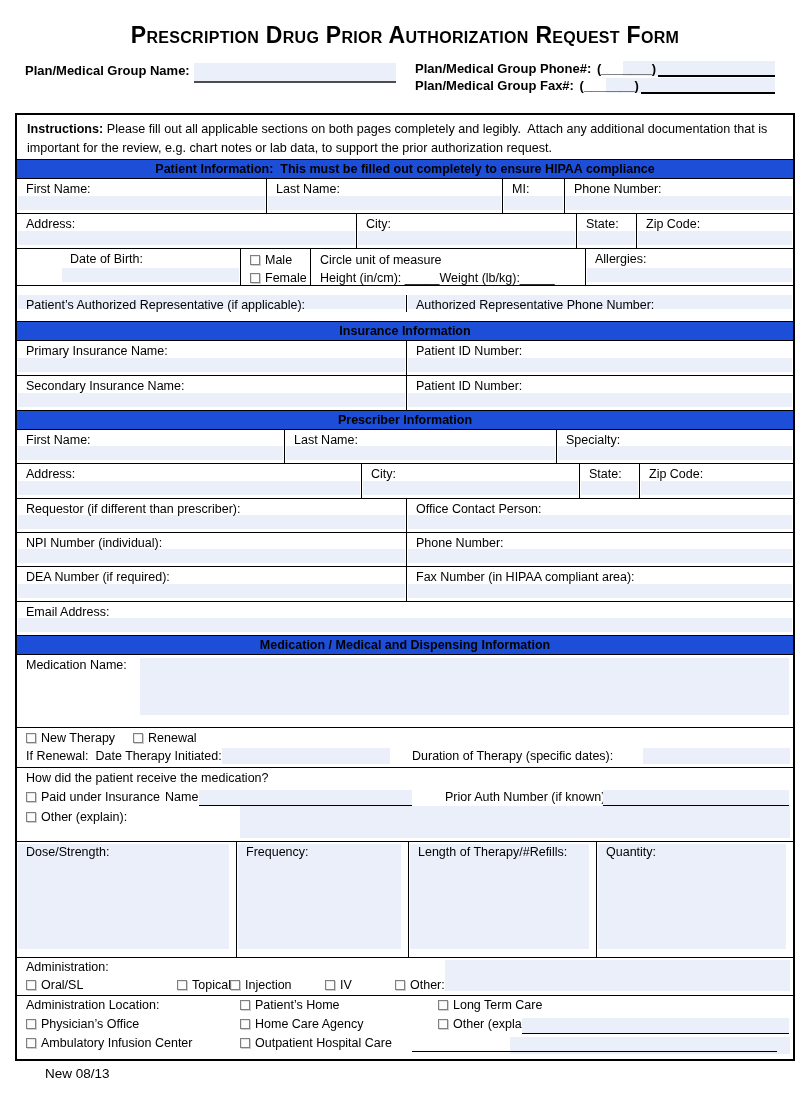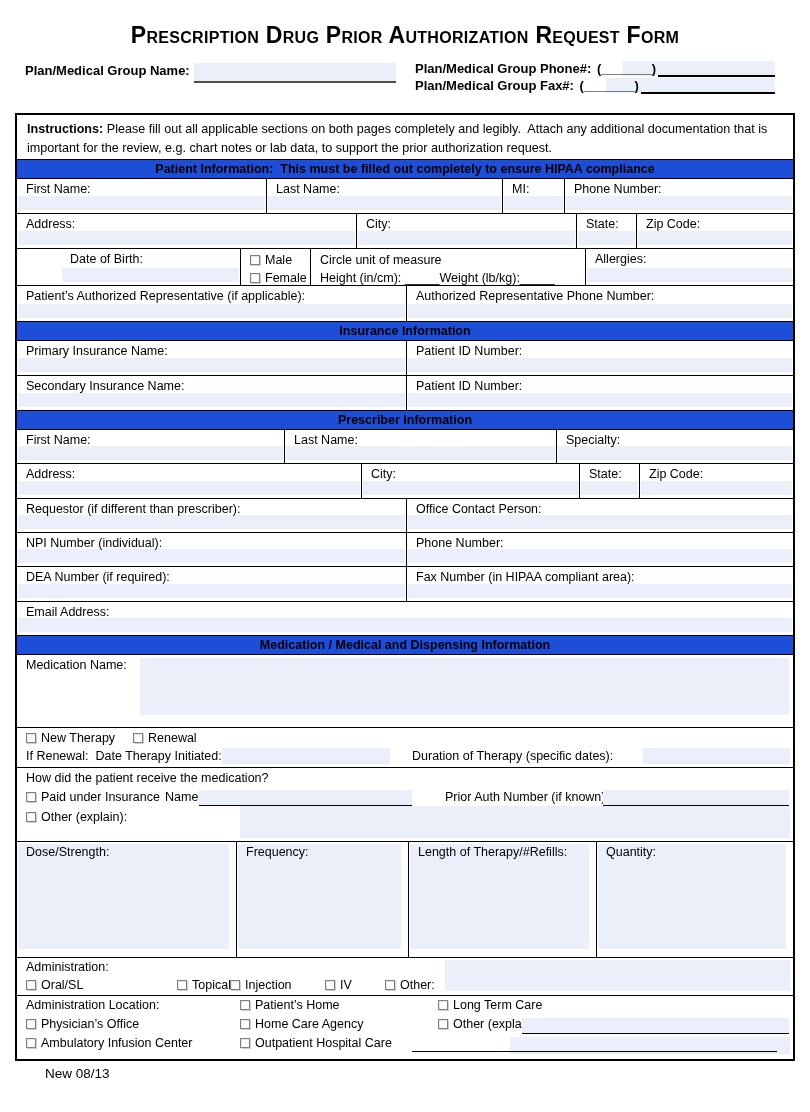--- a/index.html
+++ b/index.html
@@ -129,21 +129,21 @@
         <div class="cbline">
           <span class="lbl">Height (in/cm): _____</span><span class="lbl">Weight (lb/kg):_____</span>
         </div>
       </div>
       <div class="cell last">
         <span class="lbl">Allergies:</span>
         <span class="band"></span>
       </div>
     </div>
 
-    <div class="row" style="height:36px;">
+    <div class="row" style="height:36px;align-items:center;">
       <div class="cell" style="width:390px;">
         <span class="lbl">Patient’s Authorized Representative (if applicable):</span>
         <span class="band"></span>
       </div>
       <div class="cell last">
         <span class="lbl">Authorized Representative Phone Number:</span>
         <span class="band"></span>
       </div>
     </div>
 
@@ -294,21 +294,21 @@
       </div>
     </div>
 
     <div class="row" style="height:38px;">
       <span class="lavrect" style="left:428px; right:3px; top:2px; bottom:4px;"></span>
       <span class="abs" style="left:9px; top:2px;">Administration:</span>
       <span class="abs" style="left:9px; top:20px;"><span class="cb"></span><span>Oral/SL</span></span>
       <span class="abs" style="left:112px; top:20px;padding-left:48px;"><span class="cb"></span><span>Topical</span></span>
       <span class="abs" style="left:213px; top:20px;"><span class="cb"></span><span>Injection</span></span>
       <span class="abs" style="left:308px; top:20px;"><span class="cb"></span><span>IV</span></span>
-      <span class="abs" style="left:368px; top:20px;"><span class="cb"></span><span>Other:</span></span>
+      <span class="abs" style="left:378px; top:20px;"><span class="cb"></span><span>Other:</span></span>
     </div>
 
     <div class="row" style="height:64px;text-decoration:underline;">
       <span class="abs" style="left:9px; top:2px;">Administration Location:</span>
       <span class="abs" style="left:223px; top:2px;"><span class="cb"></span><span>Patient’s Home</span></span>
       <span class="abs" style="left:421px; top:2px;"><span class="cb"></span><span>Long Term Care</span></span>
 
       <span class="abs" style="left:9px; top:21px;"><span class="cb"></span><span>Physician’s Office</span></span>
       <span class="abs" style="left:223px; top:21px;text-align:right;"><span class="cb"></span><span>Home Care Agency</span></span>
       <span class="abs" style="left:421px; top:21px;"><span class="cb"></span><span>Other (explain):</span></span>

